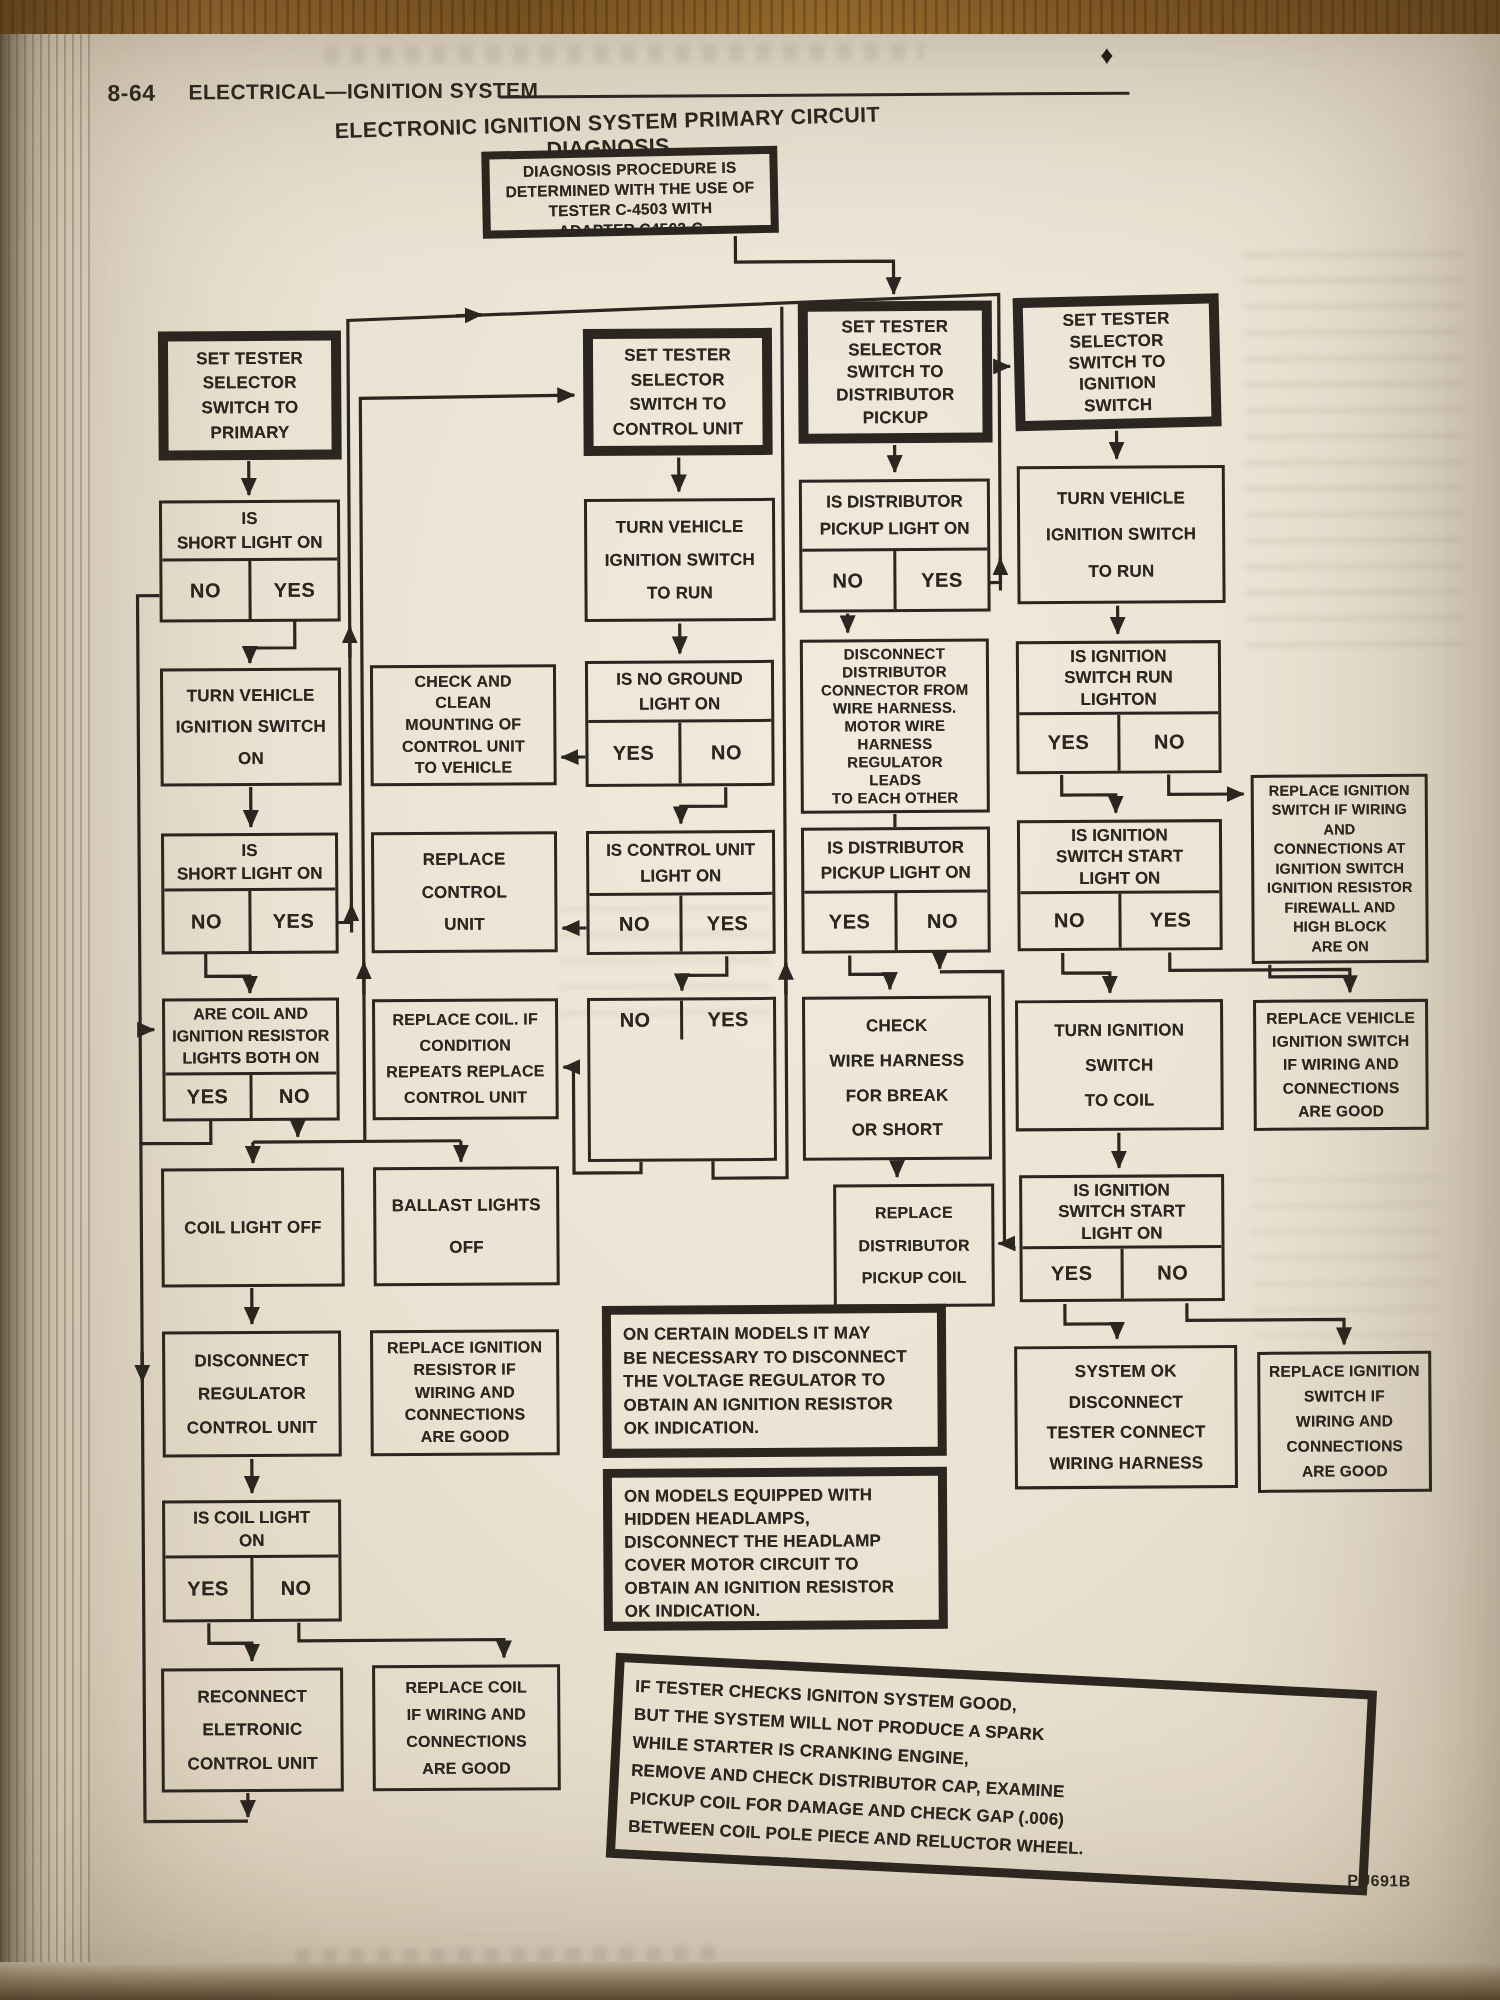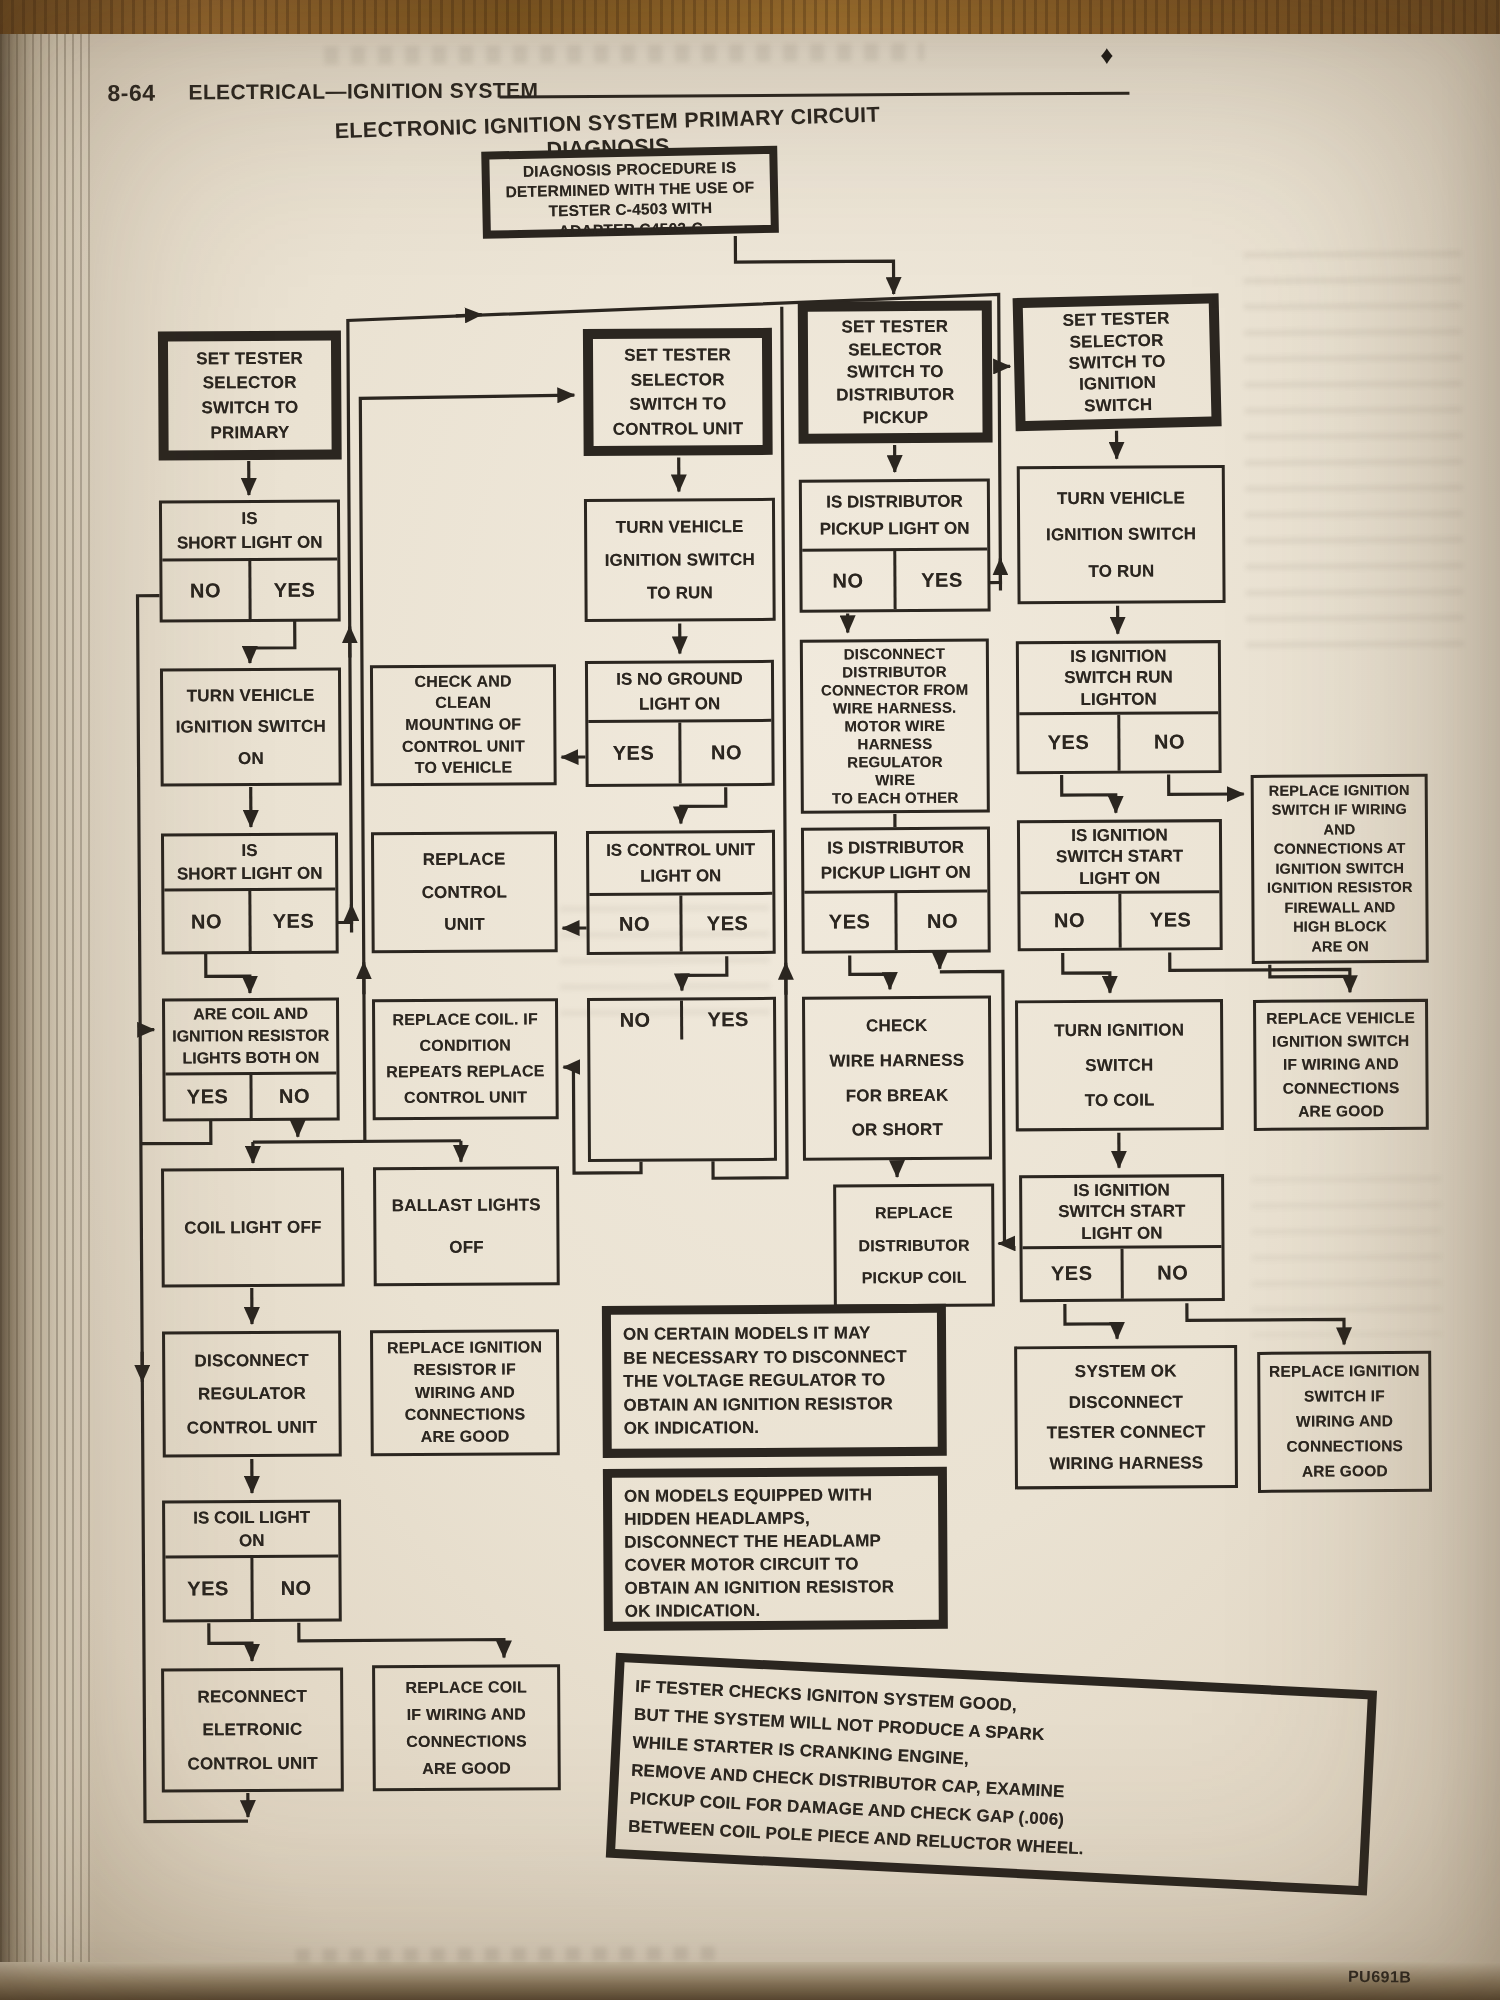--- a/index.html
+++ b/index.html
@@ -75,21 +75,21 @@
     flex:1;display:flex;align-items:center;justify-content:center;
     font-size:20px;font-weight:bold;letter-spacing:.5px;
     text-shadow:0 0 .5px rgba(43,38,32,.55);
   }
   .dec .opt:first-child{border-right:3px solid var(--ink);}
   .leftalign .body{align-items:flex-start;text-align:left;padding:8px 12px;}
   .rot-note3{transform:rotate(3.2deg);transform-origin:0 0;}
   .rot-c5{transform:rotate(-1deg);}
   .rot-diag{transform:rotate(-0.8deg);}
 
-  .figcode{position:absolute;left:1342px;top:1972px;font-size:16px;font-weight:bold;letter-spacing:.5px;transform:rotate(1deg);text-align:center;}
+  .figcode{position:absolute;left:1342px;top:1876px;font-size:16px;font-weight:bold;letter-spacing:.5px;transform:rotate(1deg);text-align:center;}
 
   .wires{position:absolute;left:0;top:0;}
   .wires path{stroke:var(--ink);stroke-width:3.2;fill:none;}
 
   .smudge{position:absolute;pointer-events:none;filter:blur(2.5px);}
   .sm-lines-v{background:repeating-linear-gradient(180deg, rgba(90,80,65,.55) 0 6px, rgba(0,0,0,0) 6px 26px);}
   .sm-lines-h{background:repeating-linear-gradient(90deg, rgba(90,80,65,.55) 0 14px, rgba(0,0,0,0) 14px 27px);}
 </style>
 </head>
 <body>
@@ -392,21 +392,21 @@
 
   <div class="node" style="--x:802px;--y:640px;--w:189px;--h:174px;--fs:15px;--lh:1.18">
     <div class="body">
       <div>DISCONNECT</div>
       <div>DISTRIBUTOR</div>
       <div>CONNECTOR FROM</div>
       <div>WIRE HARNESS.</div>
       <div>MOTOR WIRE</div>
       <div>HARNESS</div>
       <div>REGULATOR</div>
-      <div>WIRE</div>
+      <div>LEADS</div>
       <div>TO EACH OTHER</div>
     </div>
   </div>
 
   <div class="node dec" style="--x:802px;--y:828px;--w:189px;--h:126px;--oh:57px;--fs:17px">
     <div class="q">
       <div>IS DISTRIBUTOR</div>
       <div>PICKUP LIGHT ON</div>
     </div>
     <div class="opts">

